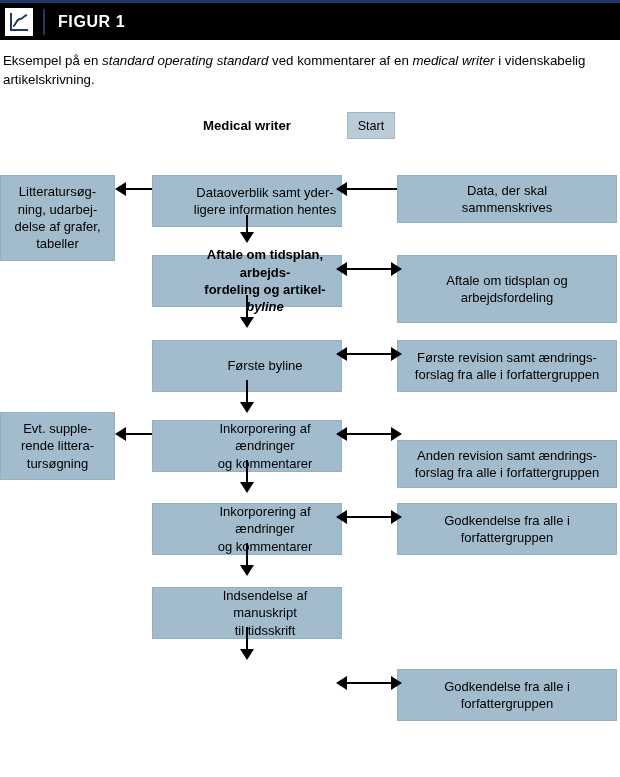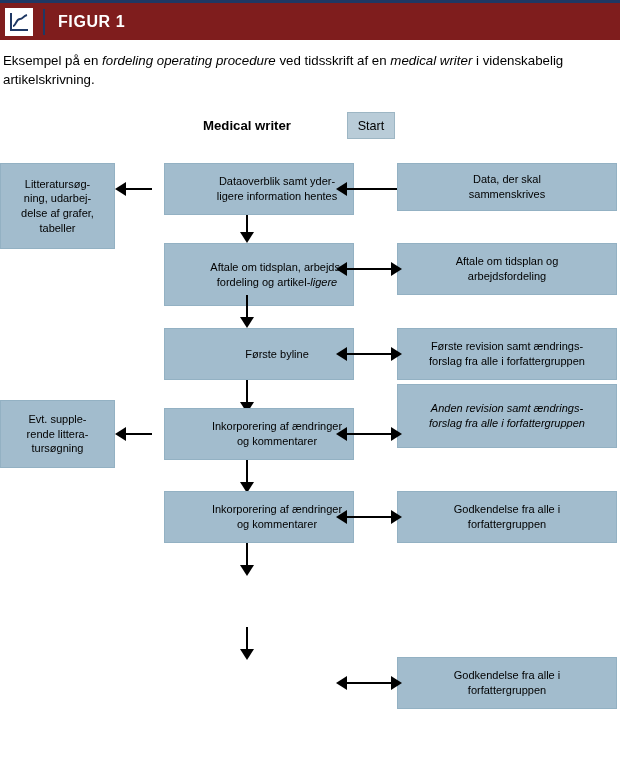--- a/index.html
+++ b/index.html
@@ -15,21 +15,21 @@
     color: #000000;
     overflow: hidden;
   }
 
   
   .header {
     position: absolute;
     left: 0; top: 0;
     width: 620px;
     height: 40px;
-    background: #7f1d1d;
+    background: #000000;
     border-top: 3px solid #1f3864;
     box-sizing: border-box;
     display: flex;
     align-items: center;
   }
   .header-icon {
     width: 28px;
     height: 28px;
     margin-left: 5px;
     background: #ffffff;
@@ -104,29 +104,30 @@
 
   .node {
     position: absolute;
     background: #a2bccd;
     border: 1px solid #93b1c3;
     box-sizing: border-box;
     display: flex;
     align-items: center;
     justify-content: center;
     text-align: center;
-    font-size: 11px;
+    font-size: 13px;
     line-height: 1.33;
     color: #000000;
     padding: 2px 4px;
+    margin-top: 12px;
   }
   .node i { font-style: italic; }
 
   
-  .c { left: 164px; width: 190px; padding-left: 40px; }
+  .c { left: 152px; width: 190px; padding-left: 40px; }
   
   .r { left: 397px; width: 220px; }
   
   .l { left: 0px;   width: 115px; }
 
   
   .hline, .vline {
     position: absolute;
     background: #000000;
   }
@@ -162,80 +163,81 @@
     <svg width="22" height="22" viewBox="0 0 22 22">
       <polyline points="3,2 3,19 20,19" fill="none" stroke="#1f3864" stroke-width="2"></polyline>
       <path d="M5 15 C 8 15, 8 8, 12 8 C 15 8, 15 5, 19 4" fill="none" stroke="#1f3864" stroke-width="2"></path>
     </svg>
   </div>
   <div class="header-divider"></div>
   <div class="header-title">FIGUR 1</div>
 </div>
 
 <div class="caption">
-  <span>Eksempel på en </span><i>fordeling operating procedure</i><span> ved tidsskrift af en </span><i>medical writer</i><span> i videnskabelig artikelskrivning.</span>
+  <span>Eksempel på en </span><i>standard operating standard</i><span> ved kommentarer af en </span><i>medical writer</i><span> i videnskabelig artikelskrivning.</span>
 </div>
 
 <div class="diagram">
 
   <div class="col-head" id="head-mw">Medical writer</div>
   <div class="start-box">Start</div>
 
   <div class="node l" style="top:163px;height:86px;">Litteratursøg-<br>ning, udarbej-<br>delse af grafer,<br>tabeller</div>
   <div class="node c" style="top:163px;height:52px;">Dataoverblik samt yder-<br>ligere information hentes</div>
   <div class="node r" style="top:163px;height:48px;">Data, der skal<br>sammenskrives</div>
 
   <div class="hline" style="left:347px;top:188px;width:50px;"></div>
   <div class="arrow-left" style="left:336px;top:182px;"></div>
 
   <div class="hline" style="left:126px;top:188px;width:26px;"></div>
   <div class="arrow-left" style="left:115px;top:182px;"></div>
 
   <div class="vline" style="left:246px;top:215px;height:18px;"></div>
   <div class="arrow-down" style="left:240px;top:232px;"></div>
 
-  <div class="node c" style="top:243px;height:63px;">
+  <div class="node c" style="top:243px;height:52px;font-weight:bold;">
     <span>
-      <span>Aftale om tidsplan, arbejds-<br>fordeling og artikel-</span><i>ligere</i>
+      <span>Aftale om tidsplan, arbejds-<br>fordeling og artikel-</span><i>byline</i>
     </span>
   </div>
-  <div class="node r" style="top:243px;height:52px;text-align:center;">Aftale om tidsplan og<br>arbejdsfordeling</div>
+  <div class="node r" style="top:243px;height:68px;text-align:center;">Aftale om tidsplan og<br>arbejdsfordeling</div>
   <div class="hline" style="left:347px;top:268px;width:44px;"></div>
   <div class="arrow-left" style="left:336px;top:262px;"></div>
   <div class="arrow-right" style="left:391px;top:262px;"></div>
   <div class="vline" style="left:246px;top:295px;height:23px;"></div>
   <div class="arrow-down" style="left:240px;top:317px;"></div>
 
   <div class="node c" style="top:328px;height:52px;">Første byline</div>
   <div class="node r" style="top:328px;height:52px;">Første revision samt ændrings-<br>forslag fra alle i forfattergruppen</div>
   <div class="hline" style="left:347px;top:353px;width:44px;"></div>
   <div class="arrow-left" style="left:336px;top:347px;"></div>
   <div class="arrow-right" style="left:391px;top:347px;"></div>
   <div class="vline" style="left:246px;top:380px;height:23px;"></div>
   <div class="arrow-down" style="left:240px;top:402px;"></div>
 
   <div class="node l" style="top:400px;height:68px;">Evt. supple-<br>rende littera-<br>tursøgning</div>
   <div class="node c" style="top:408px;height:52px;">Inkorporering af ændringer<br>og kommentarer</div>
-  <div class="node r" style="top:384px;height:64px;font-style:italic;">Anden revision samt ændrings-<br>forslag fra alle i forfattergruppen</div>
+  <div class="node r" style="top:428px;height:48px;">Anden revision samt ændrings-<br>forslag fra alle i forfattergruppen</div>
   <div class="hline" style="left:347px;top:433px;width:44px;"></div>
   <div class="arrow-left" style="left:336px;top:427px;"></div>
   <div class="arrow-right" style="left:391px;top:427px;"></div>
   <div class="hline" style="left:126px;top:433px;width:26px;"></div>
   <div class="arrow-left" style="left:115px;top:427px;"></div>
   <div class="vline" style="left:246px;top:460px;height:23px;"></div>
   <div class="arrow-down" style="left:240px;top:482px;"></div>
 
   <div class="node c" style="top:491px;height:52px;">Inkorporering af ændringer<br>og kommentarer</div>
   <div class="node r" style="top:491px;height:52px;">Godkendelse fra alle i<br>forfattergruppen</div>
   <div class="hline" style="left:347px;top:516px;width:44px;"></div>
   <div class="arrow-left" style="left:336px;top:510px;"></div>
   <div class="arrow-right" style="left:391px;top:510px;"></div>
   <div class="vline" style="left:246px;top:543px;height:23px;"></div>
   <div class="arrow-down" style="left:240px;top:565px;"></div>
 
+  <div class="node c" style="top:575px;height:52px;">Indsendelse af manuskript<br>til tidsskrift</div>
   <div class="vline" style="left:246px;top:627px;height:23px;"></div>
   <div class="arrow-down" style="left:240px;top:649px;"></div>
 
   <div class="node r" style="top:657px;height:52px;">Godkendelse fra alle i<br>forfattergruppen</div>
   <div class="hline" style="left:347px;top:682px;width:44px;"></div>
   <div class="arrow-left" style="left:336px;top:676px;"></div>
   <div class="arrow-right" style="left:391px;top:676px;"></div>
 
 </div>
 

